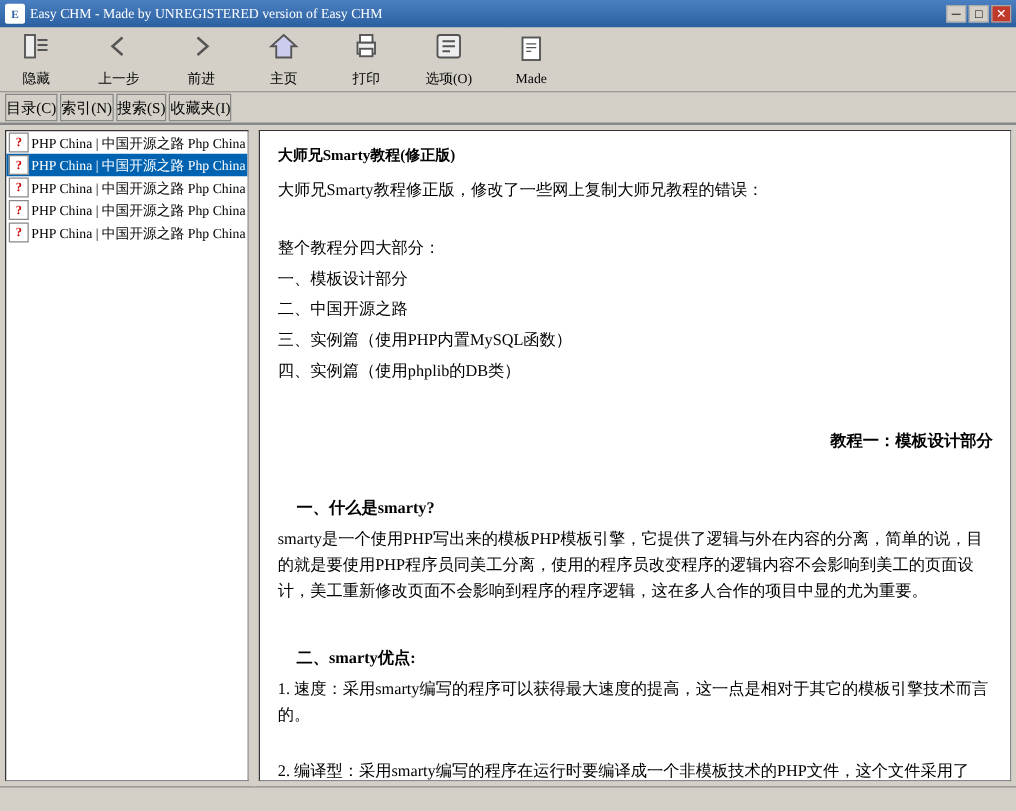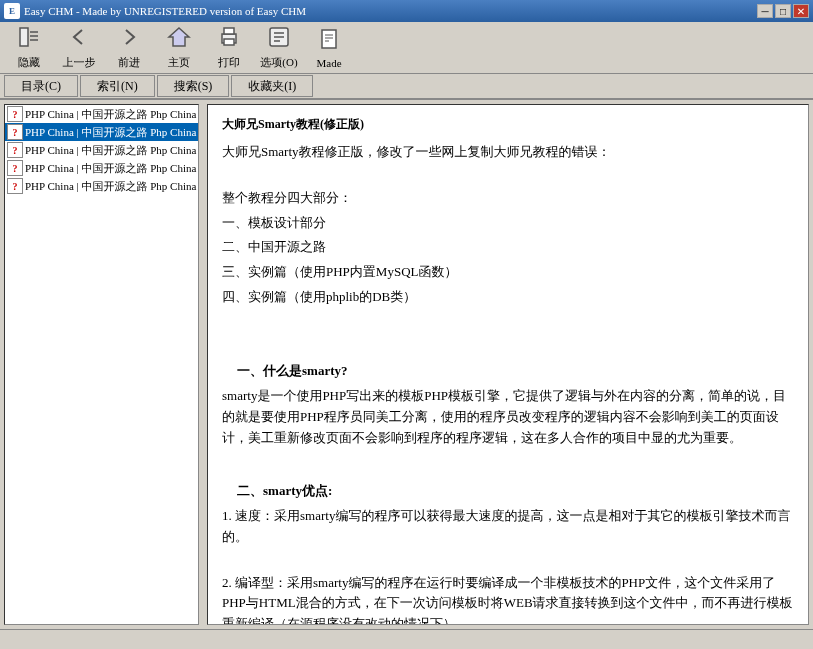--- a/index.html
+++ b/index.html
@@ -59,21 +59,21 @@
     .tb-btn.close { background: #c0392b; color: white; }
 
     
     .toolbar {
       background: #d4d0c8;
       border-bottom: 1px solid #888;
       height: 52px;
       display: flex;
       align-items: center;
       padding: 2px 4px;
-      gap: 0;
+      gap: 16px;
     }
     .tool-item {
       display: flex;
       flex-direction: column;
       align-items: center;
       justify-content: center;
       width: 50px;
       height: 46px;
       cursor: pointer;
       border: 1px solid transparent;
@@ -92,21 +92,21 @@
       border-bottom: 2px solid #888;
       height: 26px;
       display: flex;
       align-items: center;
       padding: 0 4px;
       gap: 2px;
     }
     .nav-tab {
       border: 1px solid #888;
       background: #d4d0c8;
-      padding: 2px 16px;
+      padding: 2px 0;
       font-size: 12px;
       cursor: pointer;
       height: 22px;
       display: flex;
       align-items: center;
     }
 
     
     .main-area {
       display: flex;
@@ -340,20 +340,21 @@
   <div class="right-panel">
     <h2>大师兄Smarty教程(修正版)</h2>
     <p>大师兄Smarty教程修正版，修改了一些网上复制大师兄教程的错误：</p>
     <br>
     <p>整个教程分四大部分：</p>
     <p>一、模板设计部分</p>
     <p>二、中国开源之路</p>
     <p>三、实例篇（使用PHP内置MySQL函数）</p>
     <p>四、实例篇（使用phplib的DB类）</p>
     <br>
+    <p class="section-title">教程一：模板设计部分</p>
     <br>
     <p class="sub-section">一、什么是smarty?</p>
     <p>smarty是一个使用PHP写出来的模板PHP模板引擎，它提供了逻辑与外在内容的分离，简单的说，目的就是要使用PHP程序员同美工分离，使用的程序员改变程序的逻辑内容不会影响到美工的页面设计，美工重新修改页面不会影响到程序的程序逻辑，这在多人合作的项目中显的尤为重要。</p>
     <br>
     <p class="sub-section">二、smarty优点:</p>
     <p>1. 速度：采用smarty编写的程序可以获得最大速度的提高，这一点是相对于其它的模板引擎技术而言的。</p>
     <br>
     <p>2. 编译型：采用smarty编写的程序在运行时要编译成一个非模板技术的PHP文件，这个文件采用了PHP与HTML混合的方式，在下一次访问模板时将WEB请求直接转换到这个文件中，而不再进行模板重新编译（在源程序没有改动的情况下）</p>
     <br>
     

